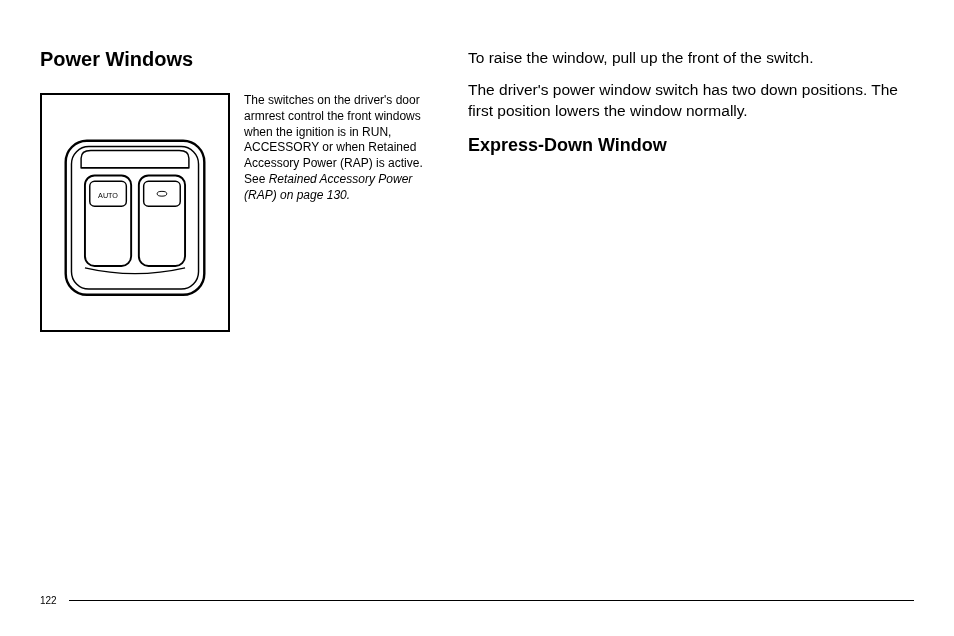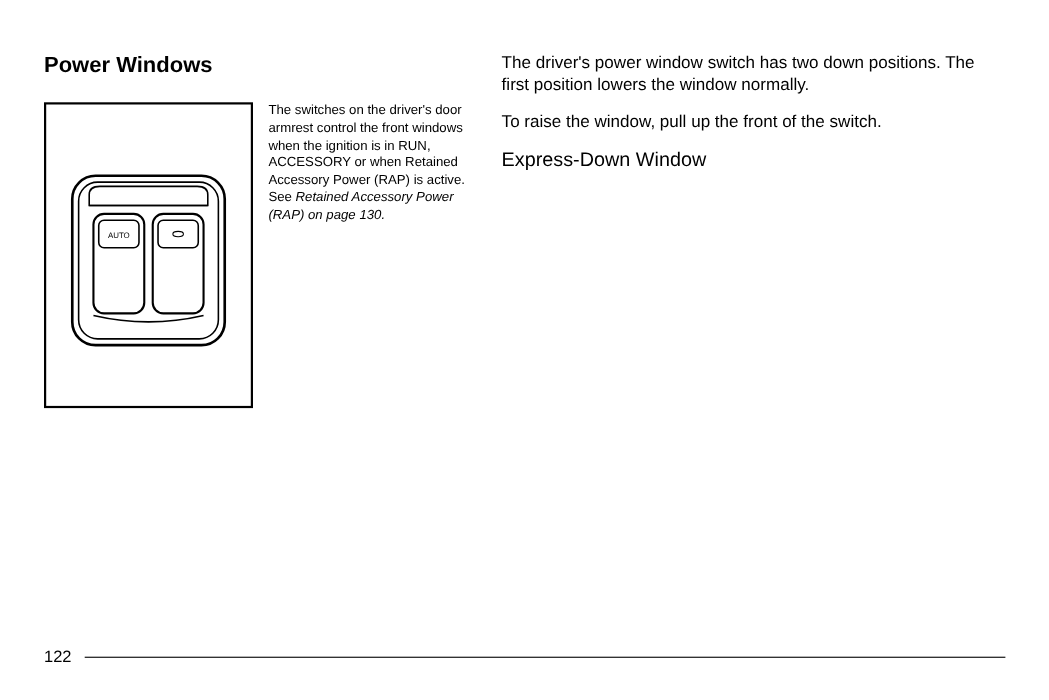--- a/index.html
+++ b/index.html
@@ -10,48 +10,48 @@
     body {
       font-family: Arial, Helvetica, sans-serif;
       background: #fff;
       width: 954px;
       height: 636px;
       position: relative;
       padding: 48px 40px 30px 40px;
     }
     .content {
       display: flex;
-      gap: 16px;
+      gap: 28px;
     }
     .col-left {
       width: 400px;
     }
     .col-right {
       width: 440px;
     }
     .heading-main {
       font-size: 20px;
       font-weight: bold;
       margin-bottom: 22px;
     }
     .heading-sub {
       font-size: 18px;
-      font-weight: normal;
+      font-weight: bold;
       margin-bottom: 10px;
       margin-top: 14px;
     }
     .intro-block {
       display: flex;
       gap: 14px;
       align-items: flex-start;
     }
     .switch-figure {
       border: 2px solid #000;
       width: 190px;
-      height: 278px;
+      height: 239px;
       flex-shrink: 0;
       display: flex;
       align-items: center;
       justify-content: center;
       padding: 16px;
     }
     .para {
       font-size: 15.5px;
       line-height: 1.32;
       margin-bottom: 12px;
@@ -65,21 +65,21 @@
     }
     .footer {
       position: absolute;
       bottom: 30px;
       left: 40px;
       right: 40px;
       display: flex;
       align-items: center;
     }
     .page-num {
-      font-size: 15px;
+      font-size: 10px;
       margin-right: 12px;
     }
     .footer-line {
       flex: 1;
       height: 1.5px;
       background: #000;
     }
   </style>
 </head>
 <body>
@@ -109,22 +109,22 @@
           <path d="M 28 152 Q 80 164 132 152" fill="none" stroke="#000" stroke-width="1.5"></path>
         </svg>
       </div>
       <div class="intro-text">
         <span>The switches on the driver's door armrest control the front windows when the ignition is in RUN, ACCESSORY or when Retained Accessory Power (RAP) is active. See </span><span class="italic">Retained Accessory Power (RAP) on page 130.</span>
       </div>
     </div>
   </div>
 
   <div class="col-right">
+    <p class="para">To raise the window, pull up the front of the switch.</p>
     <p class="para">The driver's power window switch has two down positions. The first position lowers the window normally.</p>
-    <p class="para">To raise the window, pull up the front of the switch.</p>
     <h3 class="heading-sub">Express-Down Window</h3>
   </div>
 </div>
 
 <div class="footer">
   <span class="page-num">122</span>
   <div class="footer-line"></div>
 </div>
 
 </body></html>

